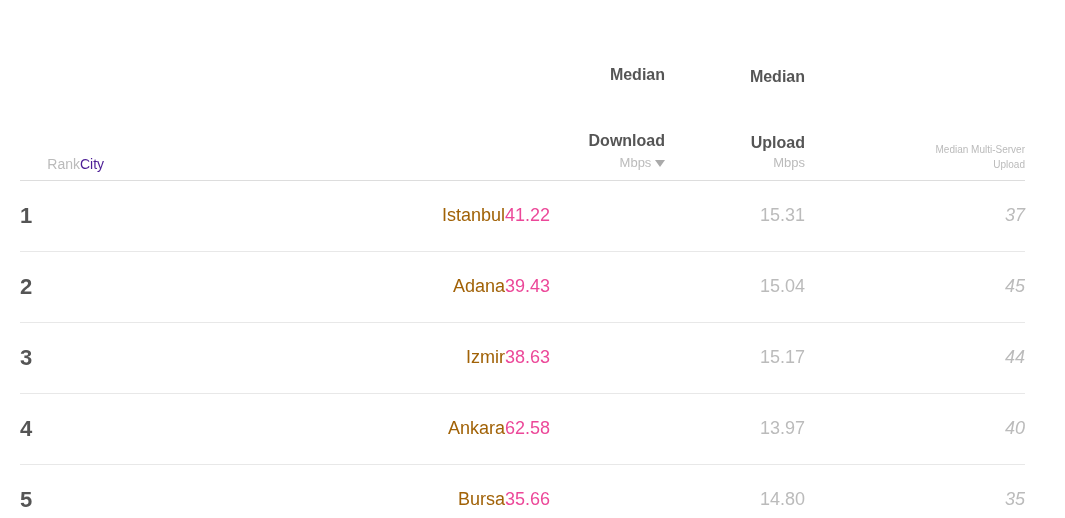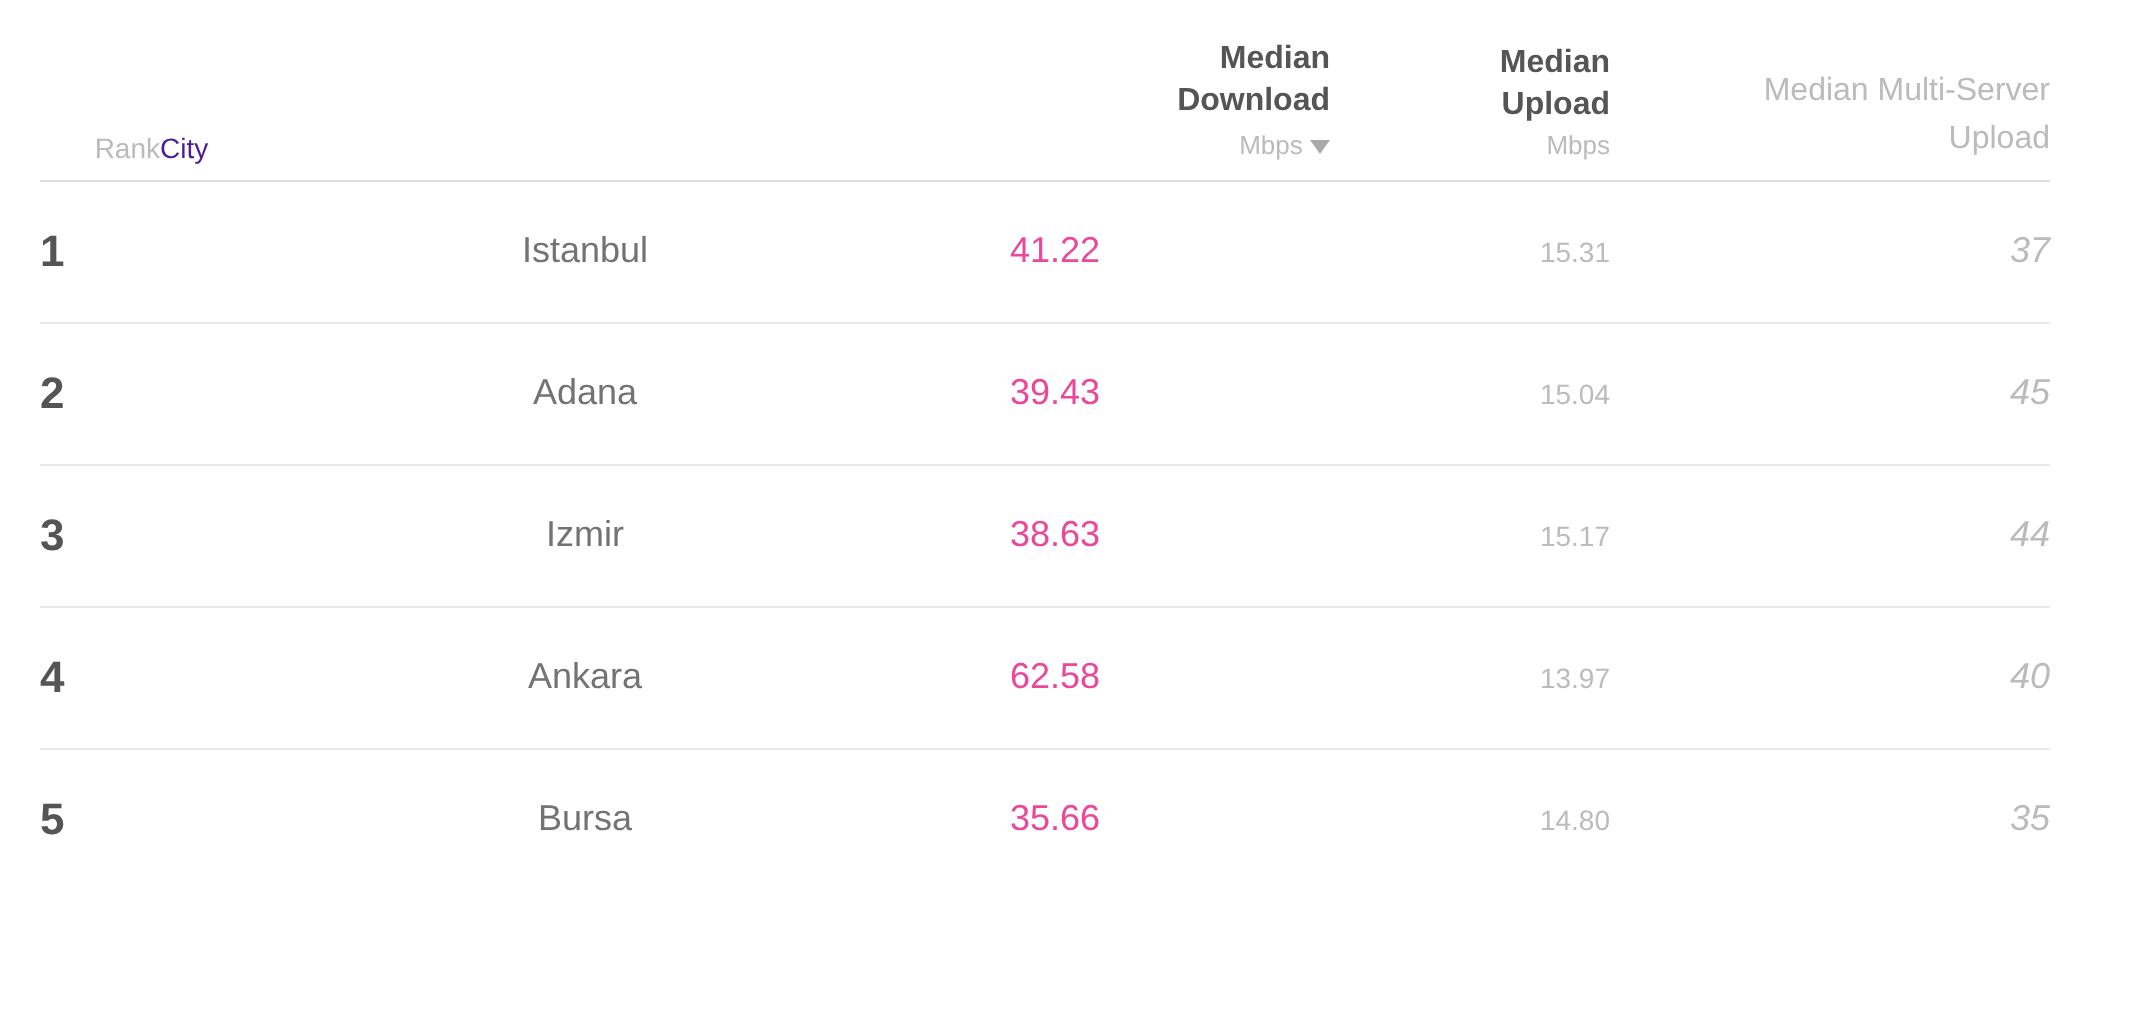--- a/index.html
+++ b/index.html
@@ -65,20 +65,21 @@
       text-align: right;
       width: 220px;
     }
 
     .th-main {
       font-size: 16px;
       font-weight: bold;
       color: #555;
       display: block;
       line-height: 1.3;
+      margin-top: 45px;
     }
 
     .th-sub {
       font-size: 13px;
       font-weight: normal;
       color: #bbb;
       display: block;
       line-height: 1.4;
     }
 
@@ -111,45 +112,45 @@
 
     td.cell-rank {
       font-size: 22px;
       font-weight: bold;
       color: #555;
       text-align: left;
     }
 
     td.cell-city {
       font-size: 18px;
-      color: #737373;
-      text-align: center;
+      color: #a16207;
+      text-align: right;
     }
 
     td.cell-download {
       font-size: 18px;
       color: #ec4899;
       text-align: left;
     }
 
     td.cell-upload {
-      font-size: 14px;
+      font-size: 18px;
       color: #bbb;
       text-align: right;
     }
 
     td.cell-latency {
       font-size: 18px;
       color: #bbb;
       text-align: right;
       font-style: italic;
     }
 
     .th-latency-main {
-      font-size: 16px;
+      font-size: 10px;
       font-weight: normal;
       color: #bbb;
       display: block;
       line-height: 1.5;
     }
   </style>
 </head>
 <body>
 
 <div class="table-container">

